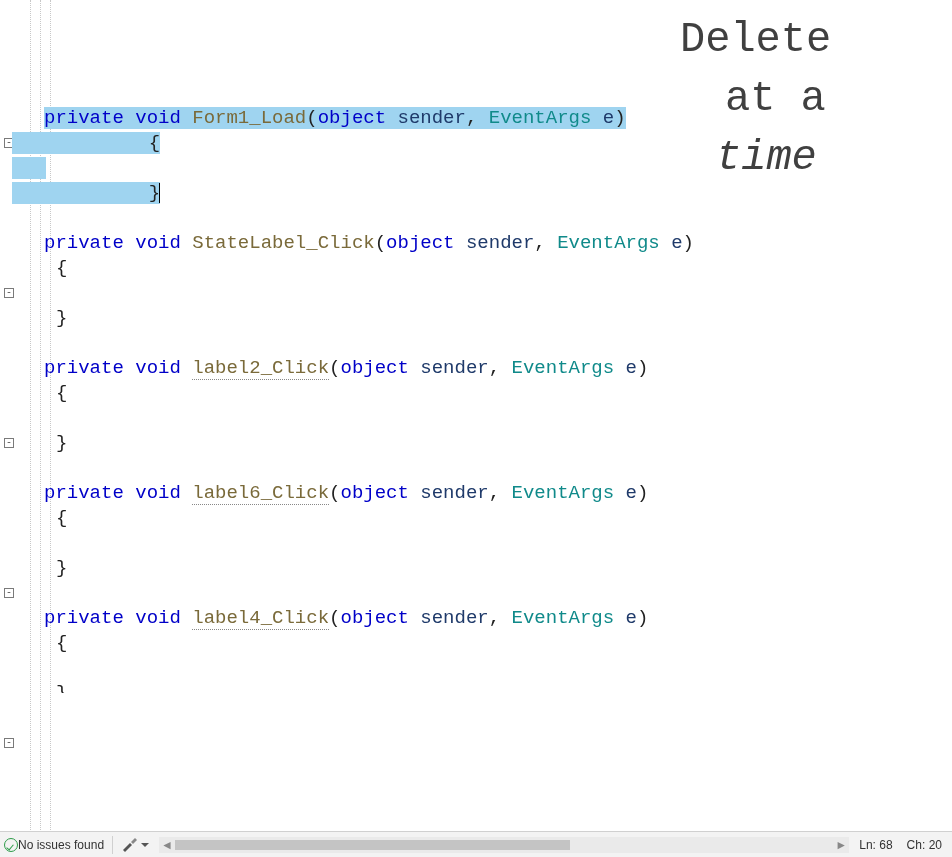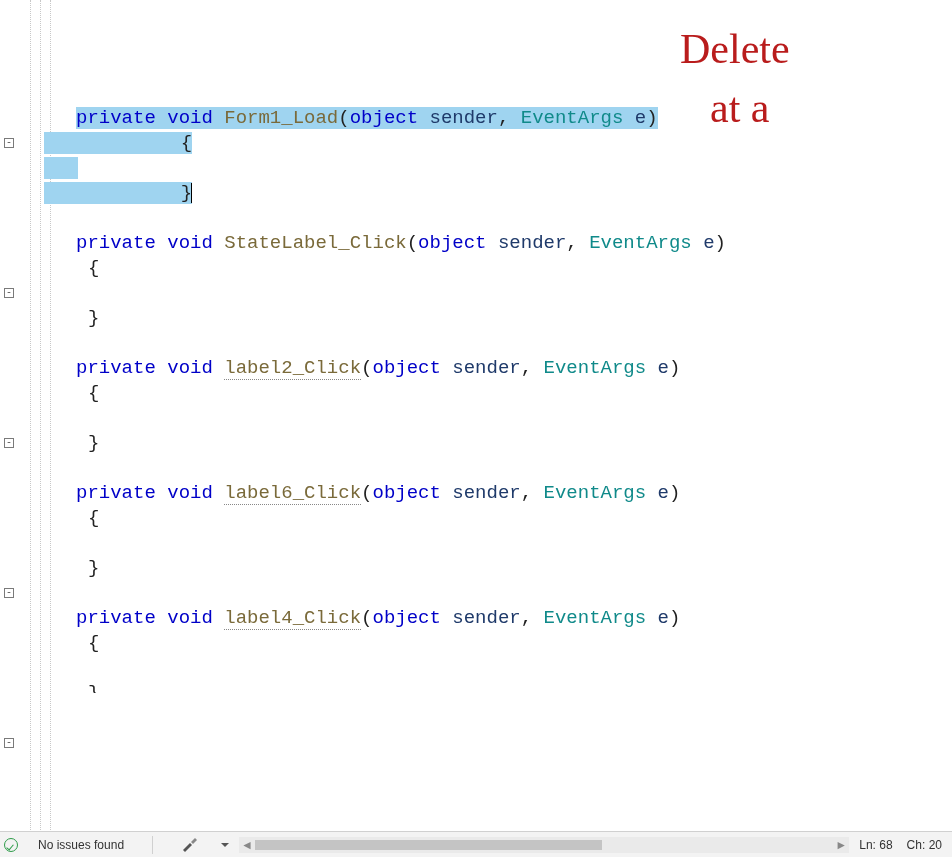--- a/index.html
+++ b/index.html
@@ -43,21 +43,21 @@
     font-size: 10px;
     line-height: 8px;
     text-align: center;
     color: #555;
     background: #fff;
     cursor: pointer;
   }
   .code-container {
     position: absolute;
     top: 106px;
-    left: 44px;
+    left: 12px;
     width: 600px;
   }
   .code-line {
     height: 25px;
     line-height: 25px;
     white-space: pre;
     position: relative;
   }
   .indent1 { padding-left: 32px; }
   .indent2 { padding-left: 44px; }
@@ -76,26 +76,26 @@
   .caret {
     display: inline-block;
     width: 0;
     border-left: 1px solid #000;
     height: 20px;
     vertical-align: middle;
     margin-left: -1px;
   }
   .annotation {
     position: absolute;
-    top: 20px;
+    top: 11px;
     left: 680px;
     width: 260px;
-    font-family: Liberation Serif, serif;
+    font-family: Liberation Mono, monospace;
     font-size: 42px;
-    color: #b91c1c;
+    color: #404040;
     line-height: 1.4;
     pointer-events: none;
   }
   .annotation .w {
     display: block;
   }
   .statusbar {
     position: absolute;
     left: 0; right: 0; bottom: 0;
     height: 26px;
@@ -103,21 +103,21 @@
     border-top: 1px solid #d0d0d0;
     font-family: 'Segoe UI', Arial, sans-serif;
     font-size: 12px;
     color: #333;
     display: flex;
     align-items: center;
   }
   .status-left {
     display: flex;
     align-items: center;
-    gap: 20px;
+    gap: 0;
     padding-left: 4px;
     height: 100%;
   }
   .status-icon-check {
     width: 14px; height: 14px;
     border-radius: 50%;
     border: 1.5px solid #2e9c4a;
     position: relative;
     display: inline-block;
   }
@@ -233,21 +233,22 @@
     <div class="code-line indent1"><span class="kw-private">private</span><span> </span><span class="kw-void">void</span><span> </span><span class="method-name underline-dotted">label4_Click</span><span class="brace">(</span><span class="kw-object">object</span><span> </span><span class="param-name">sender</span><span class="brace">, </span><span class="type-name">EventArgs</span><span> </span><span class="param-name">e</span><span class="brace">)</span></div>
     <div class="code-line indent2 brace">{</div>
     <div class="code-line"></div>
     <div class="code-line indent2 brace" style="height:12px;overflow:hidden">}</div>
 
   </div>
 </div>
 
 <div class="annotation">
   <span class="w">Delete</span>
-  <span class="w" style="margin-left:30px">at a</span>
+  <span class="w" style="margin-left:45px">at a</span>
+  <span class="w" style="margin-left:36px;font-style:italic">time</span>
 </div>
 
 <div class="statusbar">
   <div class="status-left">
     <span class="status-icon-check"></span>
     <span>No issues found</span>
     <span class="status-divider"></span>
     <span class="brush-icon">
       <svg viewBox="0 0 18 16">
           <path d="M2 13 L9 6 L11 8 L4 15 Z" fill="#555"></path>

